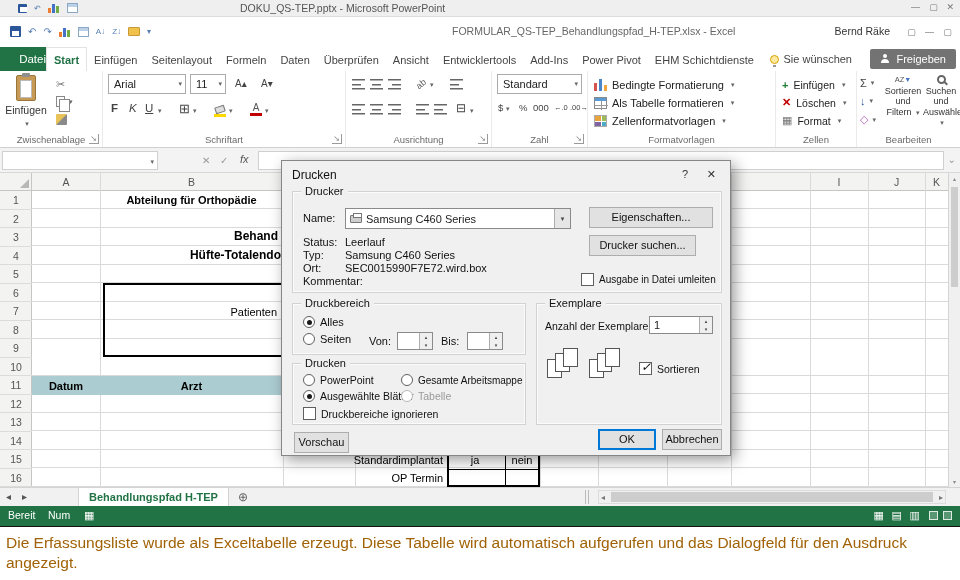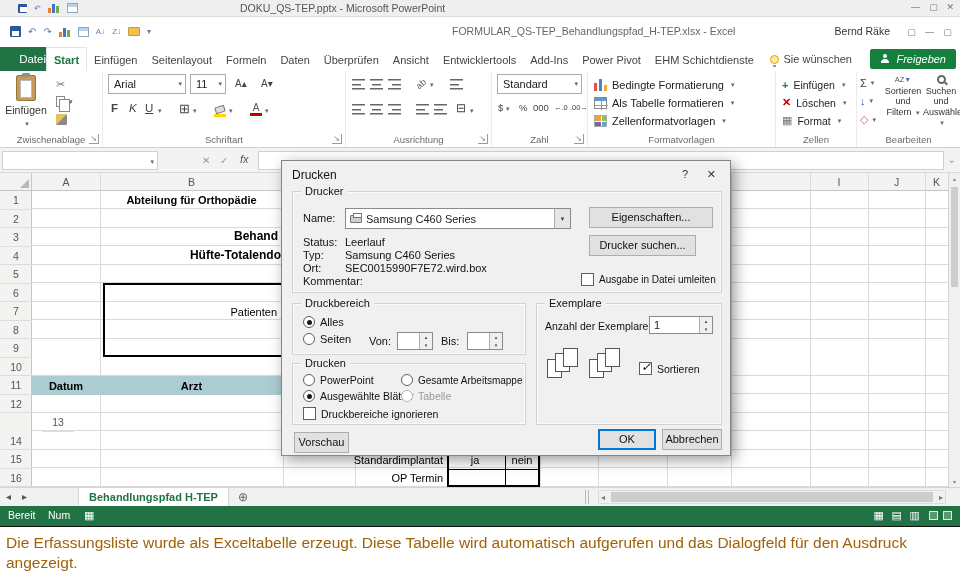--- a/index.html
+++ b/index.html
@@ -218,21 +218,21 @@
     <span class="wc" style="right:8px;top:10px">▢</span>
   </div>
 
   <div id="tab-row">
     <div id="file-tab" style="background: rgb(33, 115, 70);">Datei</div>
     <div id="ribbon-tabs"><span class="rtab active" style="color: rgb(33, 115, 70);">Start</span><span class="rtab">Einfügen</span><span class="rtab">Seitenlayout</span><span class="rtab">Formeln</span><span class="rtab">Daten</span><span class="rtab">Überprüfen</span><span class="rtab">Ansicht</span><span class="rtab">Entwicklertools</span><span class="rtab">Add-Ins</span><span class="rtab">Power Pivot</span><span class="rtab">EHM Schichtdienste</span></div>
     <div id="tellme">
       <span class="bulb"></span>
       <span style="position:static">Sie wünschen</span>
     </div>
-    <div id="share-btn" style="background: #15803d; font-style: italic;">
+    <div id="share-btn" style="background: #737373;">
       <span class="person"></span>
       <span style="position:static">Freigeben</span>
     </div>
   </div>
 
   <div id="ribbon">
 
     <div class="rg" style="left:0;width:103px">
       <div class="bigbtn" style="left:4px;top:2px;width:44px;height:56px">
         <span class="clip-ic" style="position:relative">
@@ -424,21 +424,21 @@
         <div class="rowhead" style="top: 37px;">3</div>
         <div class="rowhead" style="top: 55.5px;">4</div>
         <div class="rowhead" style="top: 74px;">5</div>
         <div class="rowhead" style="top: 92.5px;">6</div>
         <div class="rowhead" style="top: 111px;">7</div>
         <div class="rowhead" style="top: 129.5px;">8</div>
         <div class="rowhead" style="top: 148px;">9</div>
         <div class="rowhead" style="top: 166.5px;">10</div>
         <div class="rowhead" style="top: 185px;">11</div>
         <div class="rowhead" style="top: 203.5px;">12</div>
-        <div class="rowhead" style="top: 222px; margin-left: 42px;">13</div>
+        <div class="rowhead" style="top: 222px;">13</div>
         <div class="rowhead" style="top: 240.5px;">14</div>
         <div class="rowhead" style="top: 259px;">15</div>
         <div class="rowhead" style="top: 277.5px;">16</div>
       </div>
 
     <div class="cell b ctr" style="left:100px;top:20px;width:183px">Abteilung für Orthopädie</div>
     <div class="cell b lg" style="left:234px;top:56px;width:60px">Behand</div>
     <div class="cell b lg rt" style="left:170px;top:75px;width:111px">Hüfte-Totalendo</div>
     <div class="boxed" style="left:103px;top:110px;width:182px;height:74px"></div>
     <div class="cell rt" style="left:178px;top:132px;width:99px">Patienten</div>

